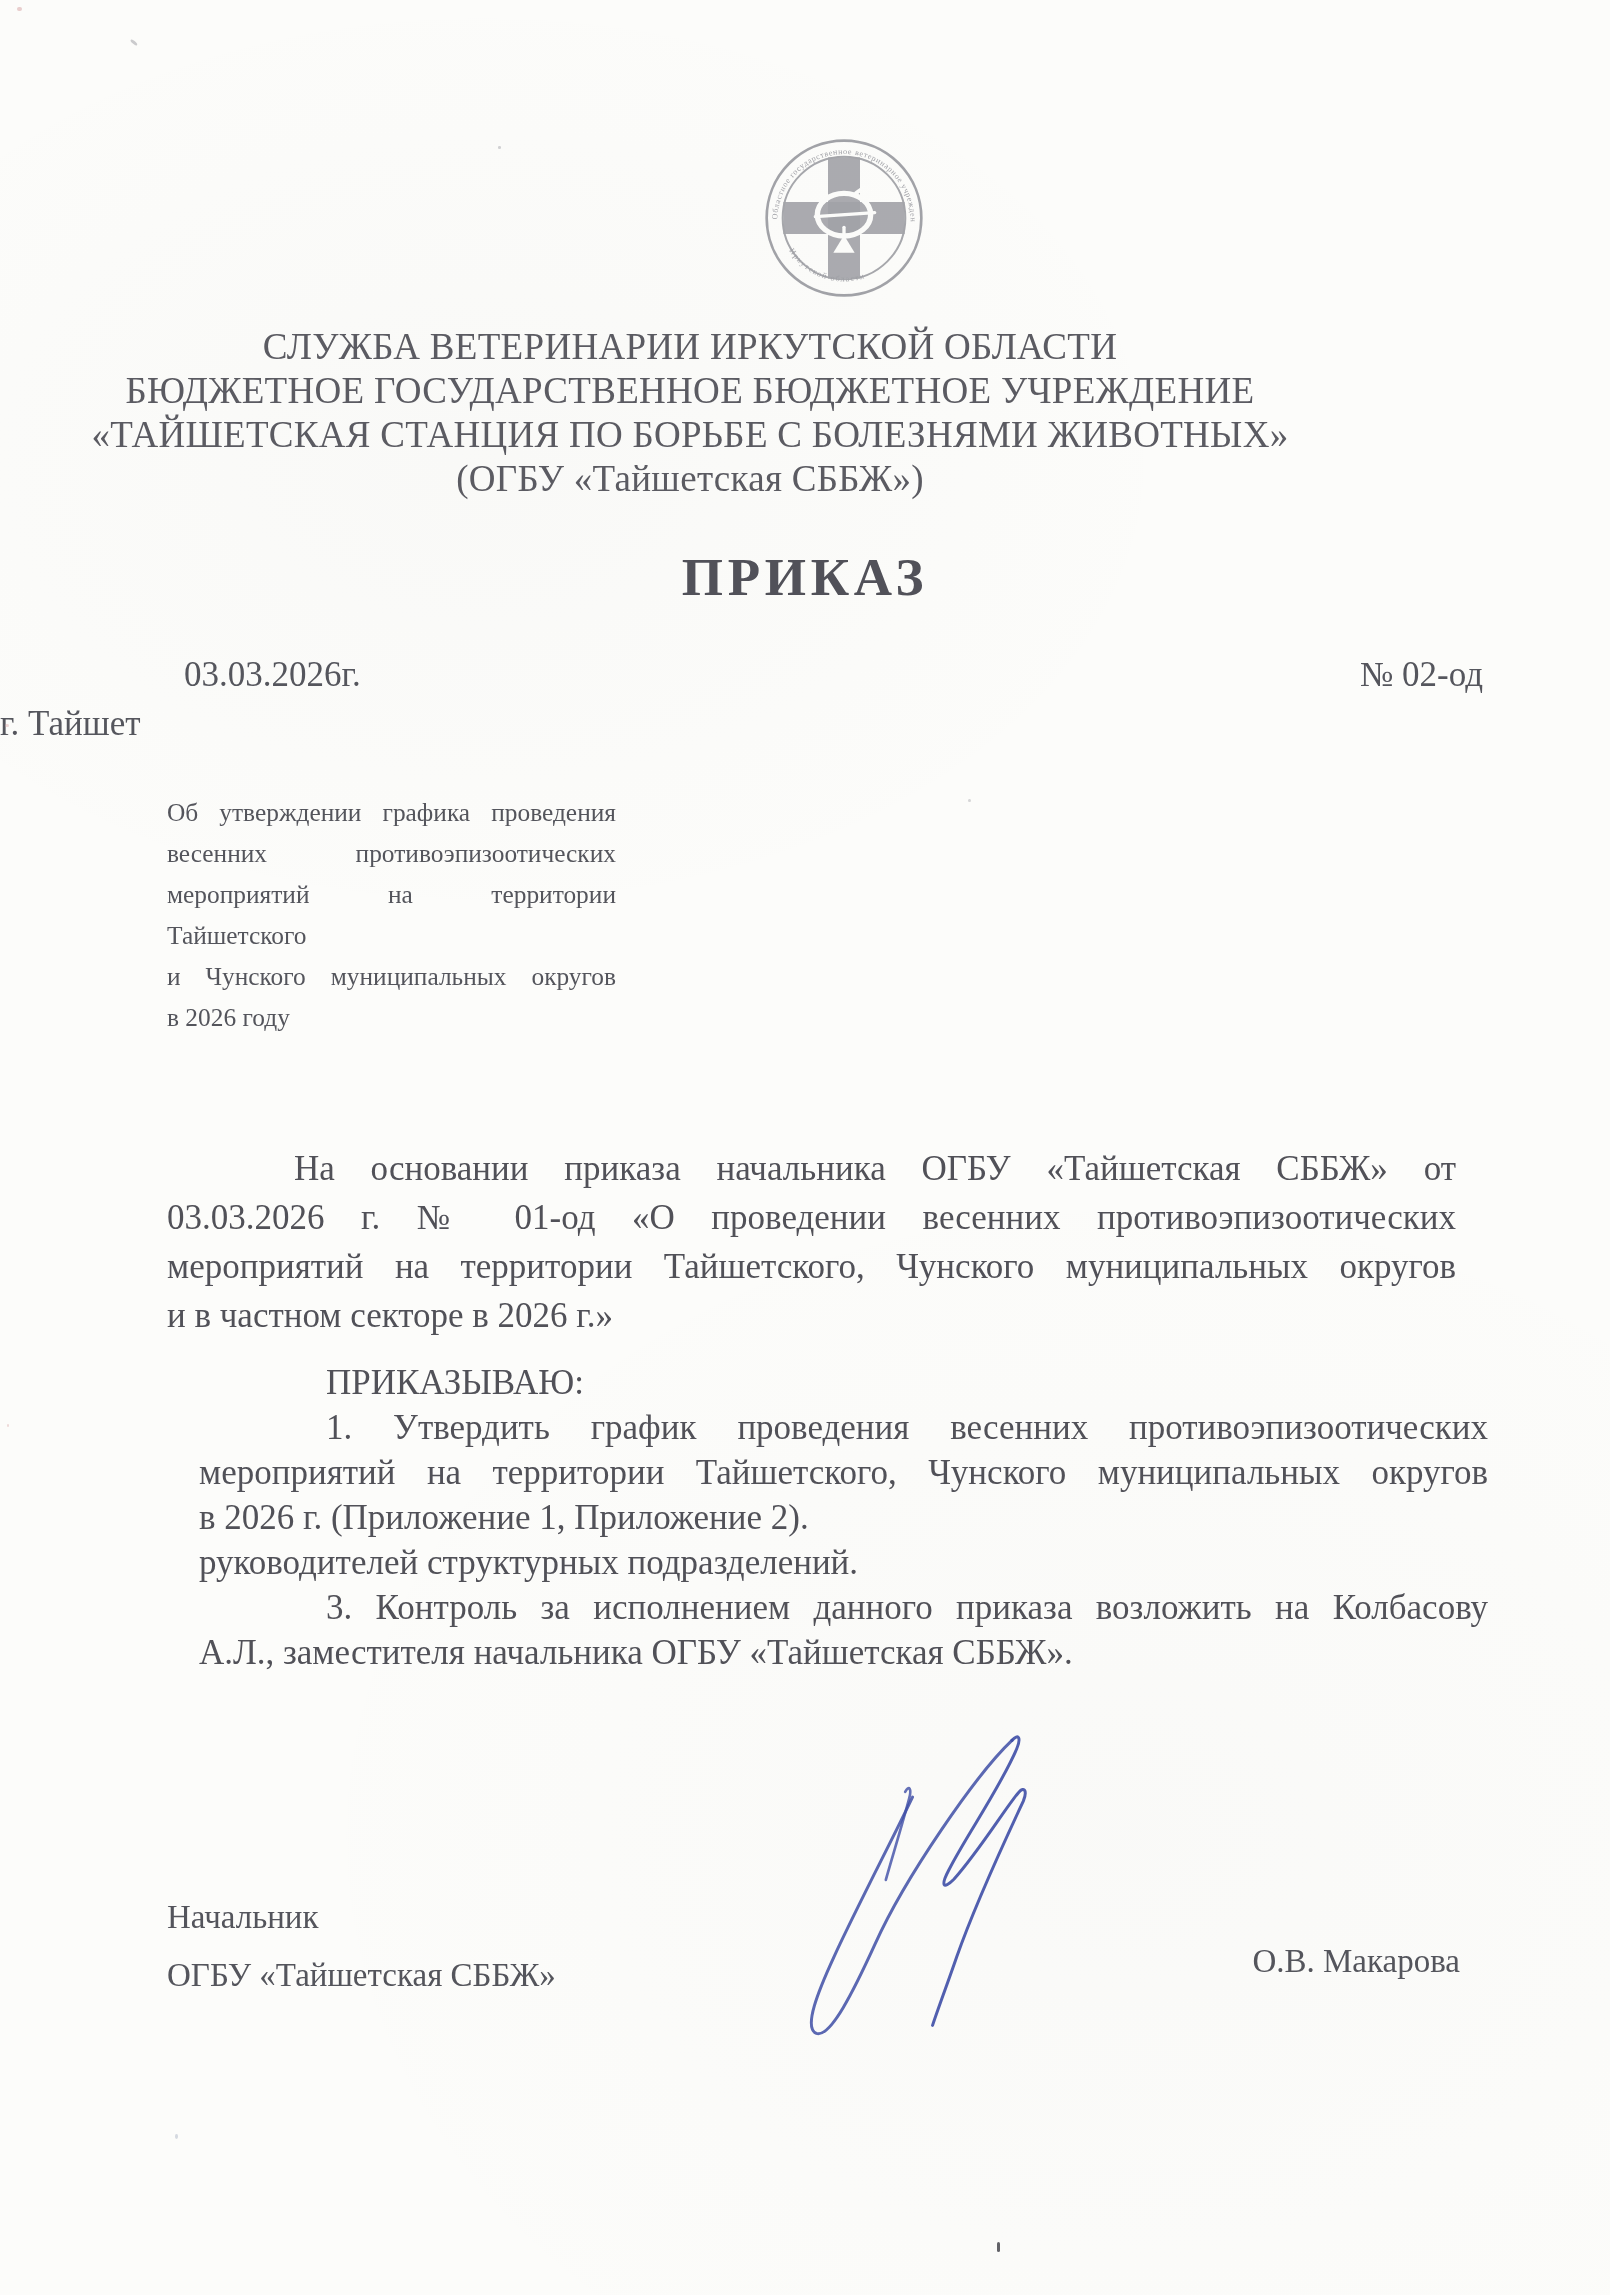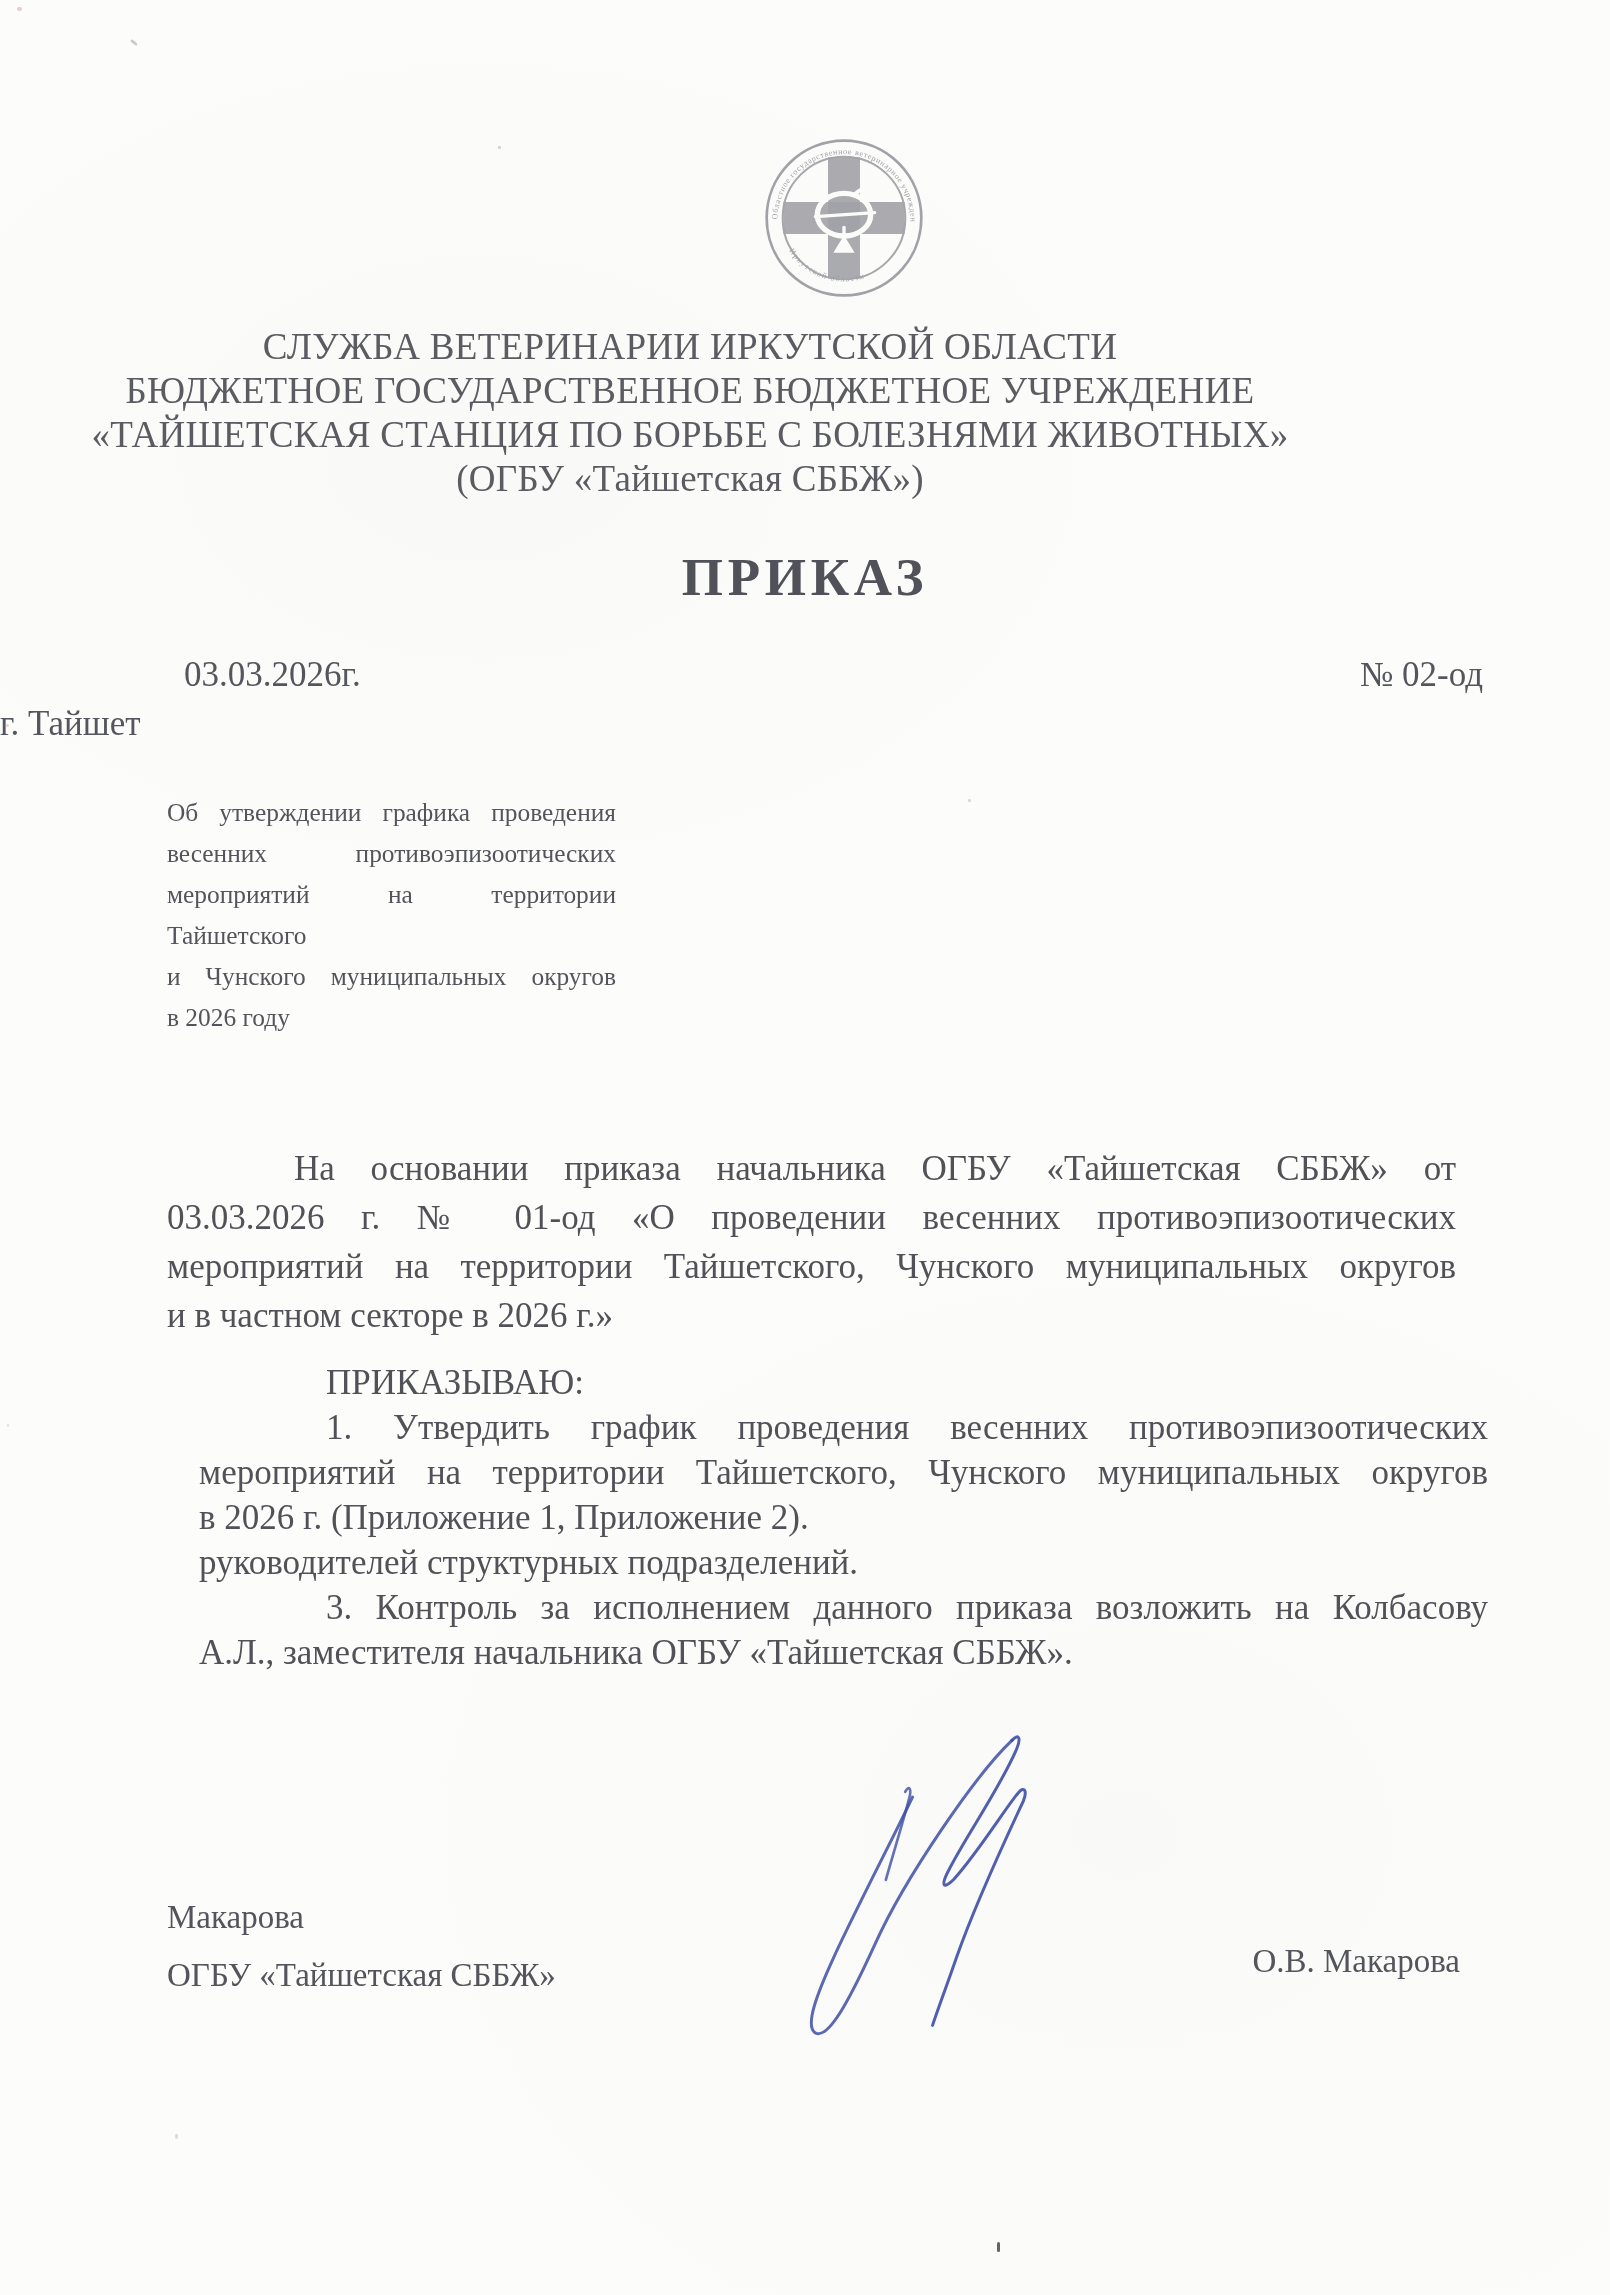--- a/index.html
+++ b/index.html
@@ -131,21 +131,21 @@
     </div>
     <div>
       <div class="jl last">руководителей структурных подразделений.</div>
     </div>
     <div>
       <div class="jl indent">3. Контроль за исполнением данного приказа возложить на Колбасову</div>
       <div class="jl last">А.Л., заместителя начальника ОГБУ «Тайшетская СББЖ».</div>
     </div>
   </div>
 
-  <div class="sig-pos1">Макарова</div>
+  <div class="sig-pos1">Начальник</div>
   <div class="sig-pos2">ОГБУ «Тайшетская СББЖ»</div>
   <div class="sig-name">О.В. Макарова</div>
 
   <svg class="signature-svg" viewBox="0 0 430 660">
     <g fill="none" stroke="#3e4ea6" stroke-linecap="round" stroke-linejoin="round">
       <path d="M236,250 C210,305 150,420 118,490 C95,540 72,596 92,604 C113,611 148,540 180,470 C225,370 332,215 385,165" stroke-width="4.5" opacity="0.85"></path>
       <path d="M385,165 C395,154 399,161 392,178 C365,240 315,310 290,360 C278,383 282,389 298,373 C335,332 378,262 395,243 C404,233 408,241 402,256 C372,320 330,410 302,490 C290,525 276,562 266,592" stroke-width="4.5" opacity="0.9"></path>
       <path d="M225,242 C231,231 235,238 231,252 C221,290 205,342 196,374" stroke-width="4" opacity="0.8"></path>
     </g>
   </svg>

